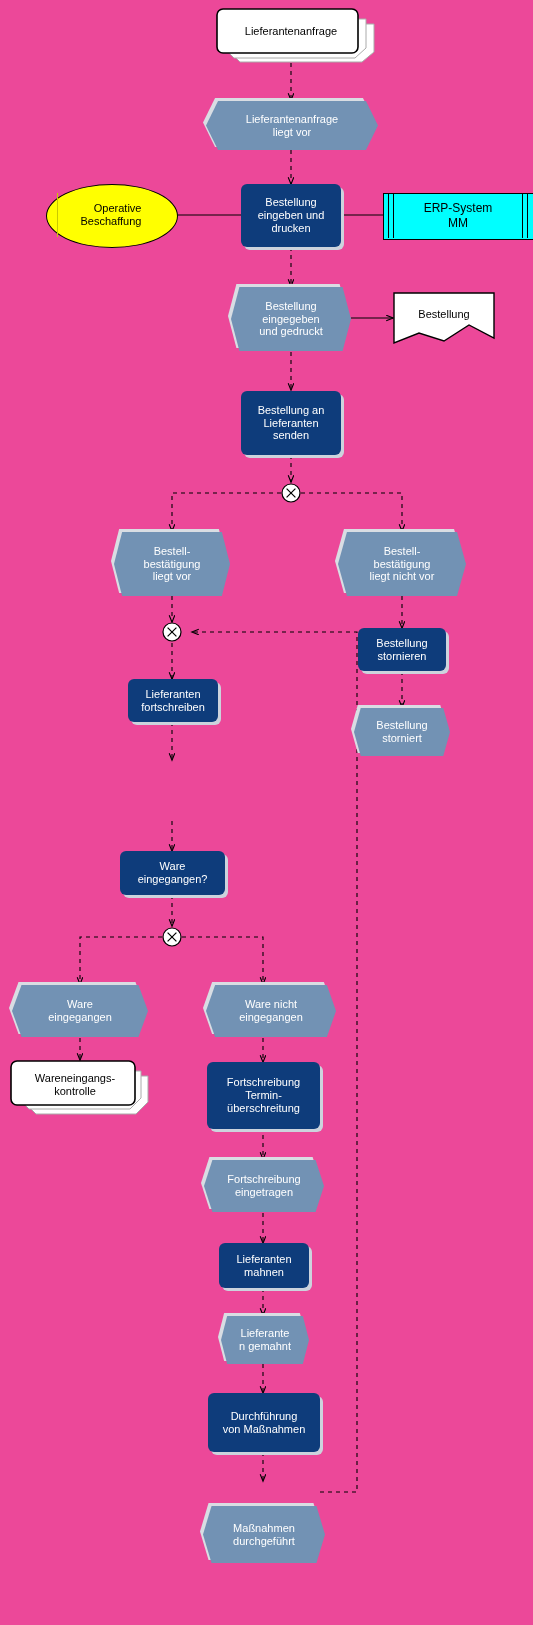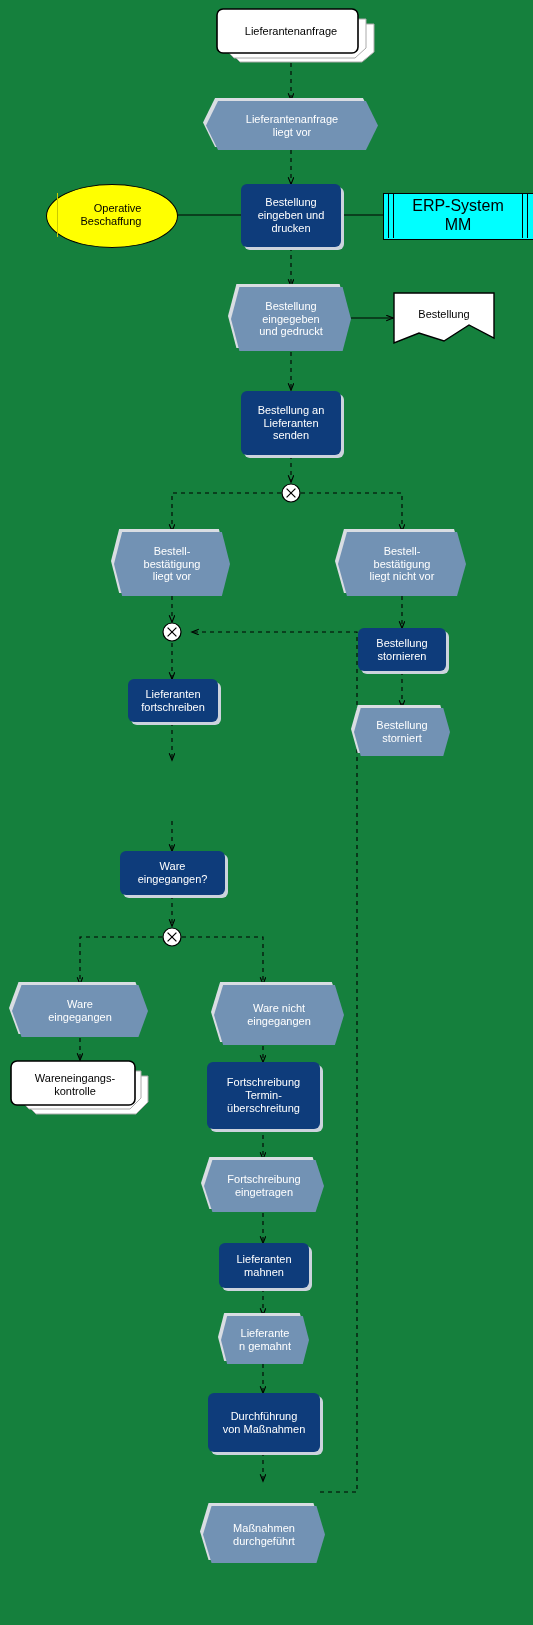--- a/index.html
+++ b/index.html
@@ -1,17 +1,17 @@
 <!DOCTYPE html>
 <html><head>
 <meta charset="utf-8">
 <style>
   html,body{margin:0;padding:0;background:#ffffff;}
   body{font-family:"Liberation Sans","DejaVu Sans",sans-serif;}
-  #canvas{position:relative;width:533px;height:1625px;background:#15803d;overflow:hidden;}
+  #canvas{position:relative;width:533px;height:1625px;background:#ec4899;overflow:hidden;}
   #wires{position:absolute;left:0;top:0;width:533px;height:1625px;pointer-events:none;}
   .node{position:absolute;box-sizing:border-box;display:flex;align-items:center;justify-content:center;text-align:center;}
   .node .lbl{position:relative;z-index:3;line-height:1.18;white-space:pre-line;padding:0 4px;}
 
   
   .event{color:#ffffff;font-size:11px;}
   .event .hex{position:absolute;left:0;top:0;width:100%;height:100%;z-index:1;
      background:#7292b4;
      clip-path:polygon(7% 0%,93% 0%,100% 50%,93% 100%,7% 100%,0% 50%);}
   .event .hexsh{position:absolute;left:-3px;top:-3px;width:100%;height:100%;z-index:0;
@@ -26,21 +26,21 @@
      background:#ccd3dd;border-radius:6px;}
 
   
   .org{color:#000000;font-size:11px;text-align:right;}
   .org .el{position:absolute;left:0;top:0;width:100%;height:100%;z-index:1;
      background:#ffff00;border:1.4px solid #000;border-radius:50%;}
   .org .spine{position:absolute;left:11px;top:9px;width:1px;height:calc(100% - 18px);
      background:#c9c900;z-index:2;}
 
   
-  .sys{color:#000000;font-size:16px;}
+  .sys{color:#000000;font-size:12px;}
   .sys .bx{position:absolute;left:0;top:0;width:100%;height:100%;z-index:1;
      background:#00ffff;border:1.4px solid #000;}
   .sys .r1{position:absolute;top:0;width:1.4px;height:100%;background:#000;z-index:2;}
 
   
   .doc{color:#000;font-size:11px;}
   .doc svg{position:absolute;left:0;top:0;z-index:1;}
   .doc .lbl{z-index:3;margin-bottom:12px;}
 
   
@@ -244,21 +244,21 @@
     <path d="M5.6,5.6 L14.4,14.4 M14.4,5.6 L5.6,14.4" stroke="#000" stroke-width="1.2"></path>
   </svg>
 
   <div class="node event" style="left:12px;top:985px;width:136px;height:52px;">
     <span class="hexsh"></span>
     <span class="hex"></span>
     <span class="lbl">Ware
 eingegangen</span>
   </div>
 
-  <div class="node event" style="left:214px;top:985px;width:130px;height:60px;">
+  <div class="node event" style="left:206px;top:985px;width:130px;height:52px;">
     <span class="hexsh"></span>
     <span class="hex"></span>
     <span class="lbl">Ware nicht
 eingegangen</span>
   </div>
 
   <div class="node docs" style="left:10px;top:1060px;width:140px;height:60px;">
     <svg width="140" height="60">
       <path d="M14,16 L138,16 L138,42 L126,54 L26,54 L14,42 Z" fill="#fff" stroke="#aaa" stroke-width="1"></path>
       <path d="M8,11 L131,11 L131,38 L120,49 L19,49 L8,38 Z" fill="#fff" stroke="#aaa" stroke-width="1"></path>

